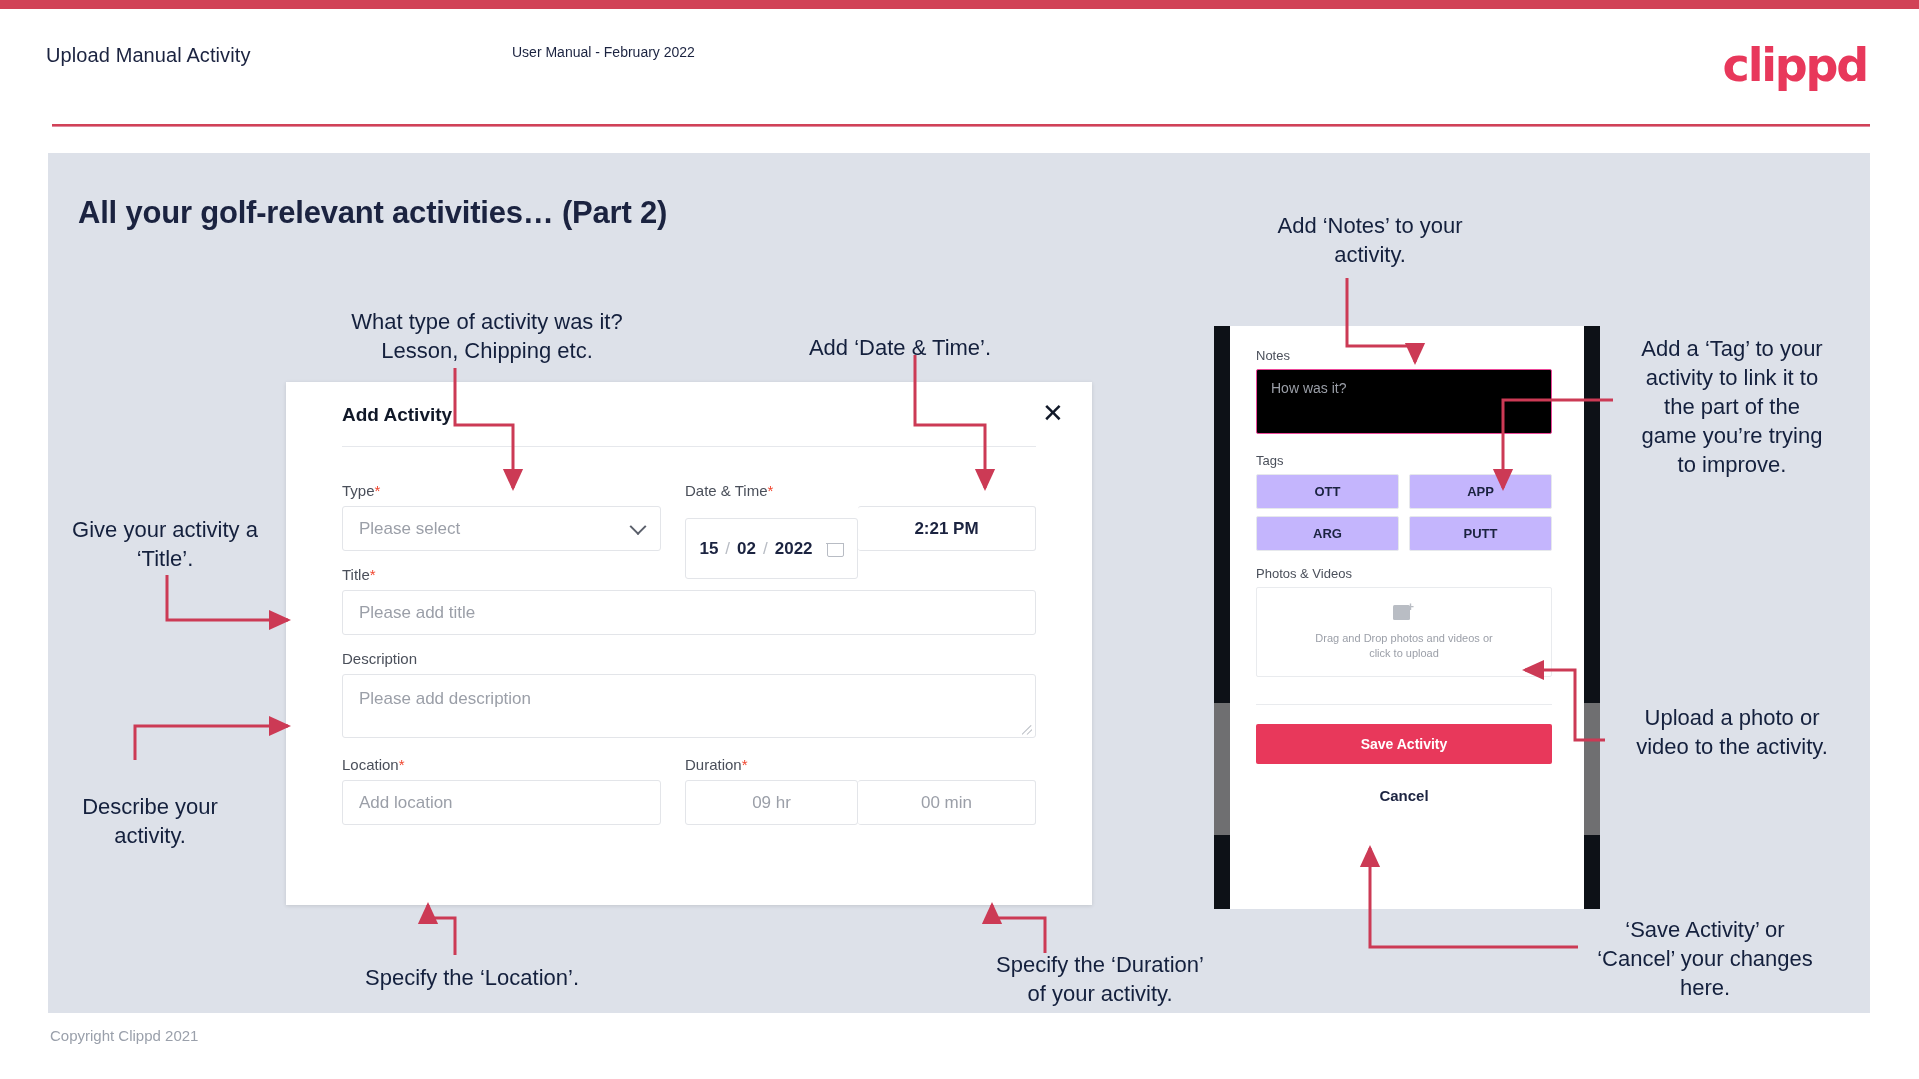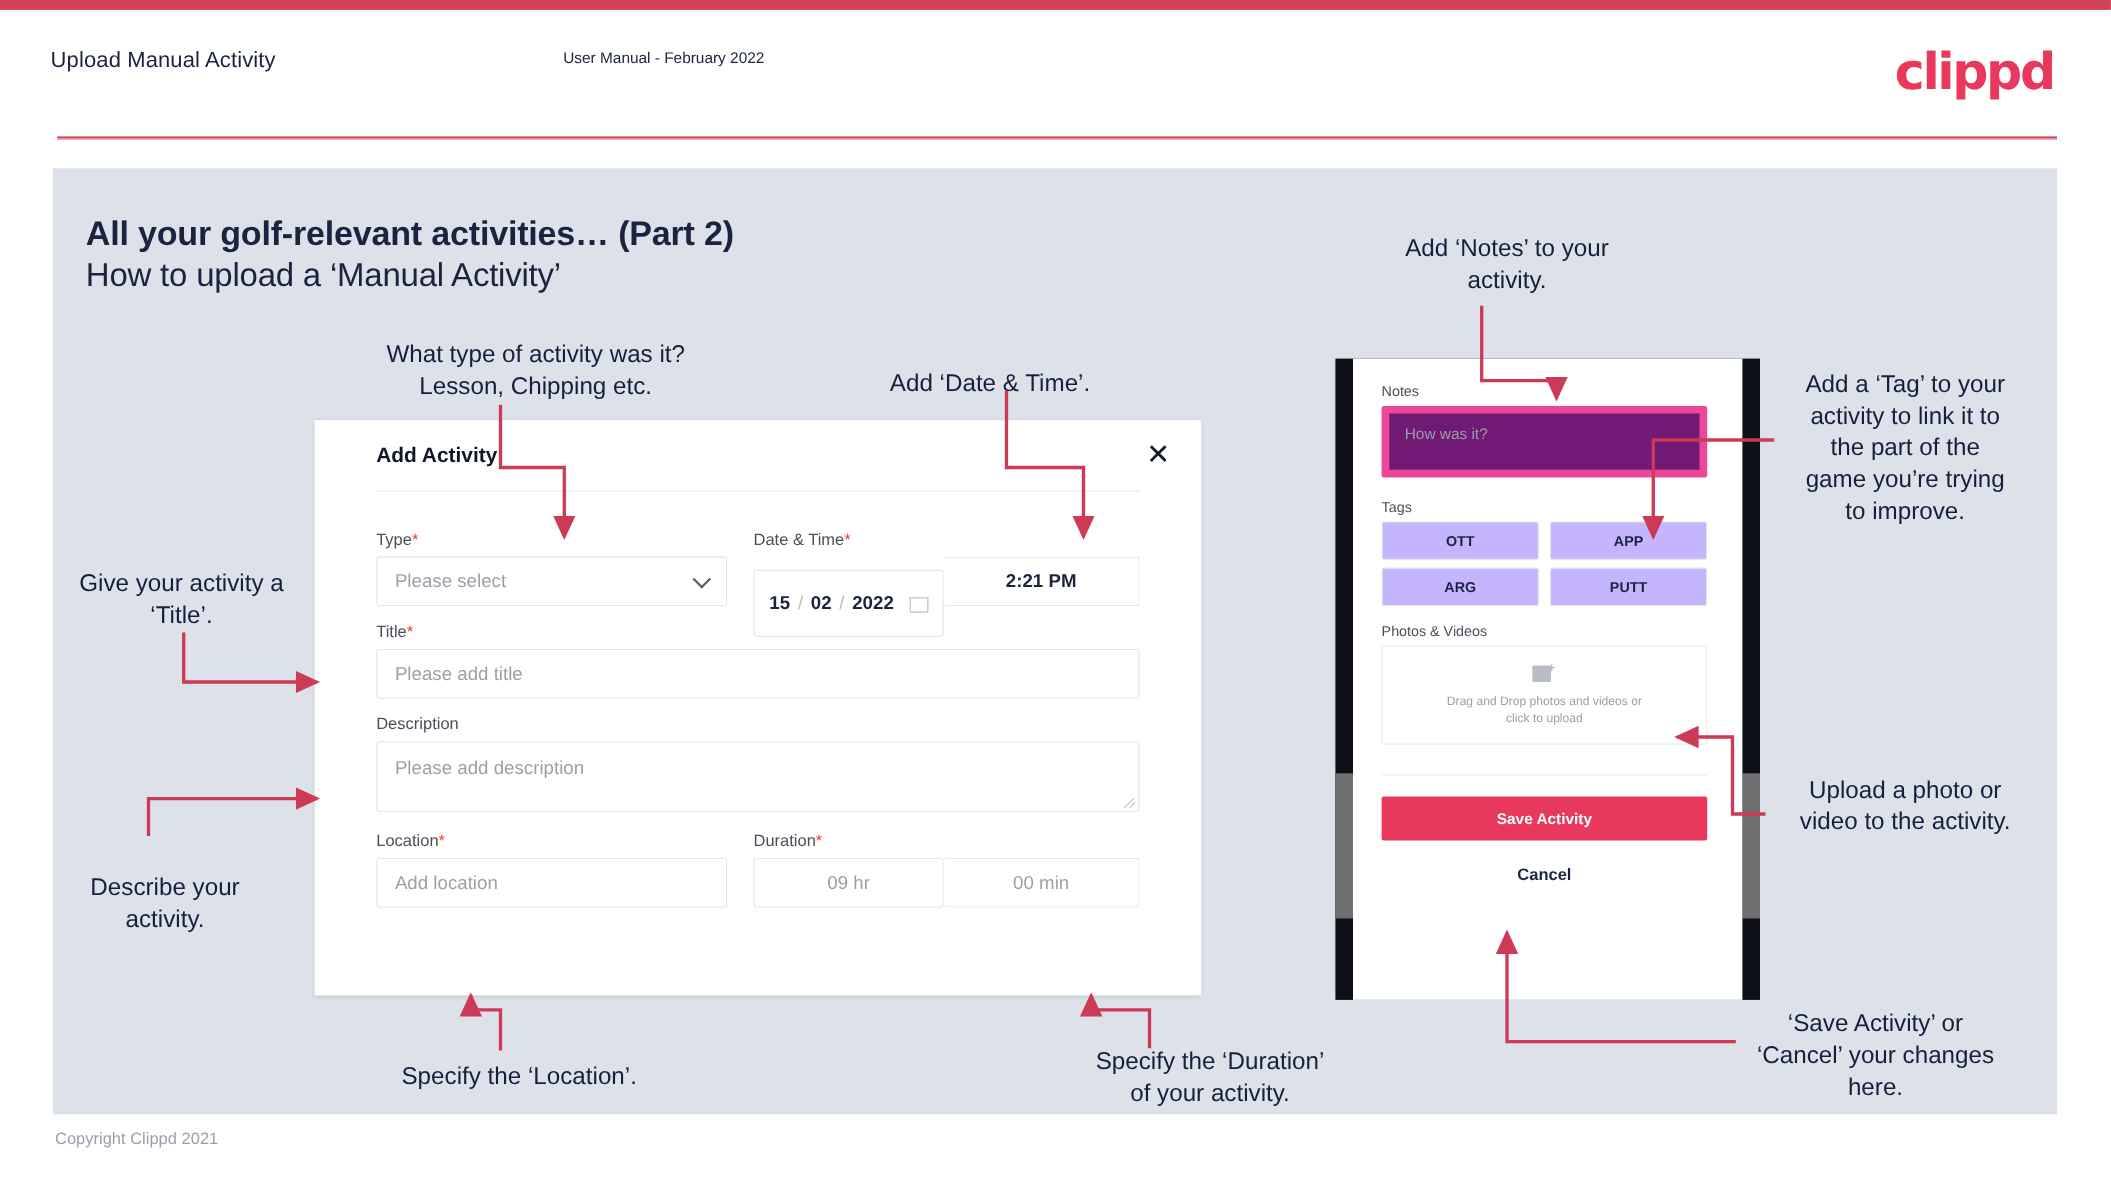--- a/index.html
+++ b/index.html
@@ -155,21 +155,21 @@
     background: #ffffff;
   }
   .phone-bar {
     position: absolute; width: 16px;
     background: #6f6f71;
   }
   .p-label {
     position: absolute; font-size: 13px; color: #4a4f5a;
   }
   .p-inp {
-    position: absolute; background: #701a75; border: 7px solid #ec4899;
+    position: absolute; background: #000000; border: 1px solid #ec4899;
     border-radius: 2px; font-size: 14px; color: #9b9fa8;
     padding: 10px 0 0 14px;
   }
   .tag {
     position: absolute; background: #c4b5fd; border: 1px solid #e6e8ec;
     border-radius: 2px; display: flex; align-items: center; justify-content: center;
     font-size: 13px; font-weight: 700; color: #1b2340;
     cursor: pointer;
   }
   .drop {
@@ -213,21 +213,20 @@
   <div class="topstripe"></div>
 
   <div class="header-title">Upload Manual Activity</div>
   <div class="header-sub">User Manual - February 2022</div>
   <div class="logo">clippd</div>
   <div class="header-rule"></div>
   <div class="header-rule b"></div>
 
   <div class="slide"></div>
   <div class="slide-title">All your golf-relevant activities… (Part 2)</div>
-  <div class="slide-subtitle">How to upload a ‘Manual Activity’</div>
   <div class="copyright">Copyright Clippd 2021</div>
 
   <div class="ann c" style="left:337px; top:307px; width:300px;">What type of activity was it?
 Lesson, Chipping etc.</div>
   <div class="ann c" style="left:770px; top:333px; width:260px;">Add ‘Date &amp; Time’.</div>
   <div class="ann c" style="left:35px; top:515px; width:260px;">Give your activity a
 ‘Title’.</div>
   <div class="ann c" style="left:35px; top:792px; width:230px;">Describe your
 activity.</div>
   <div class="ann c" style="left:327px; top:963px; width:290px;">Specify the ‘Location’.</div>

